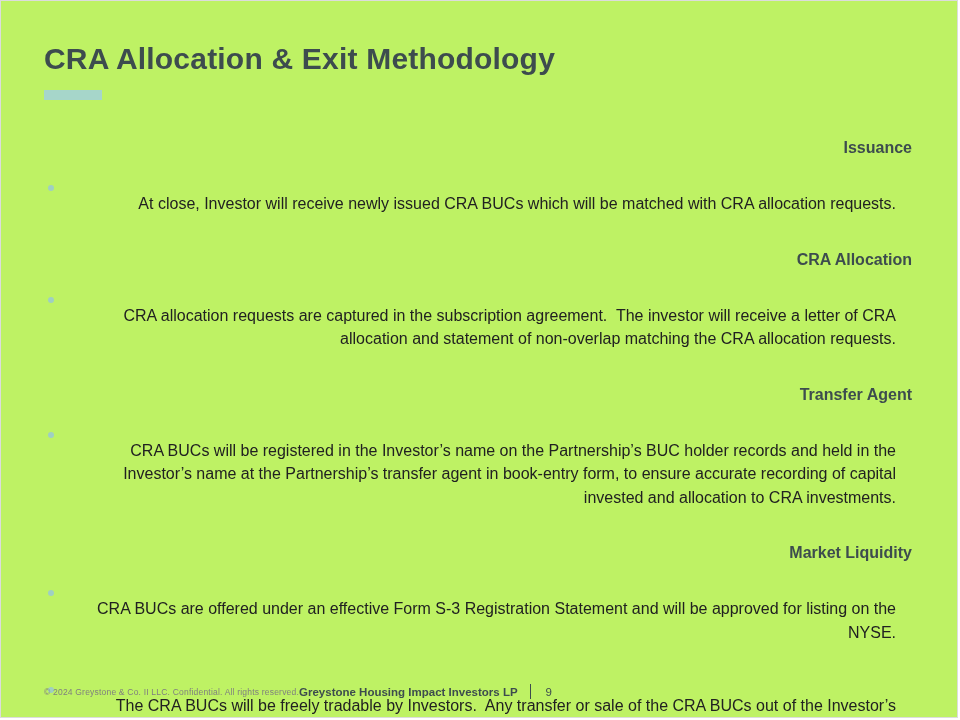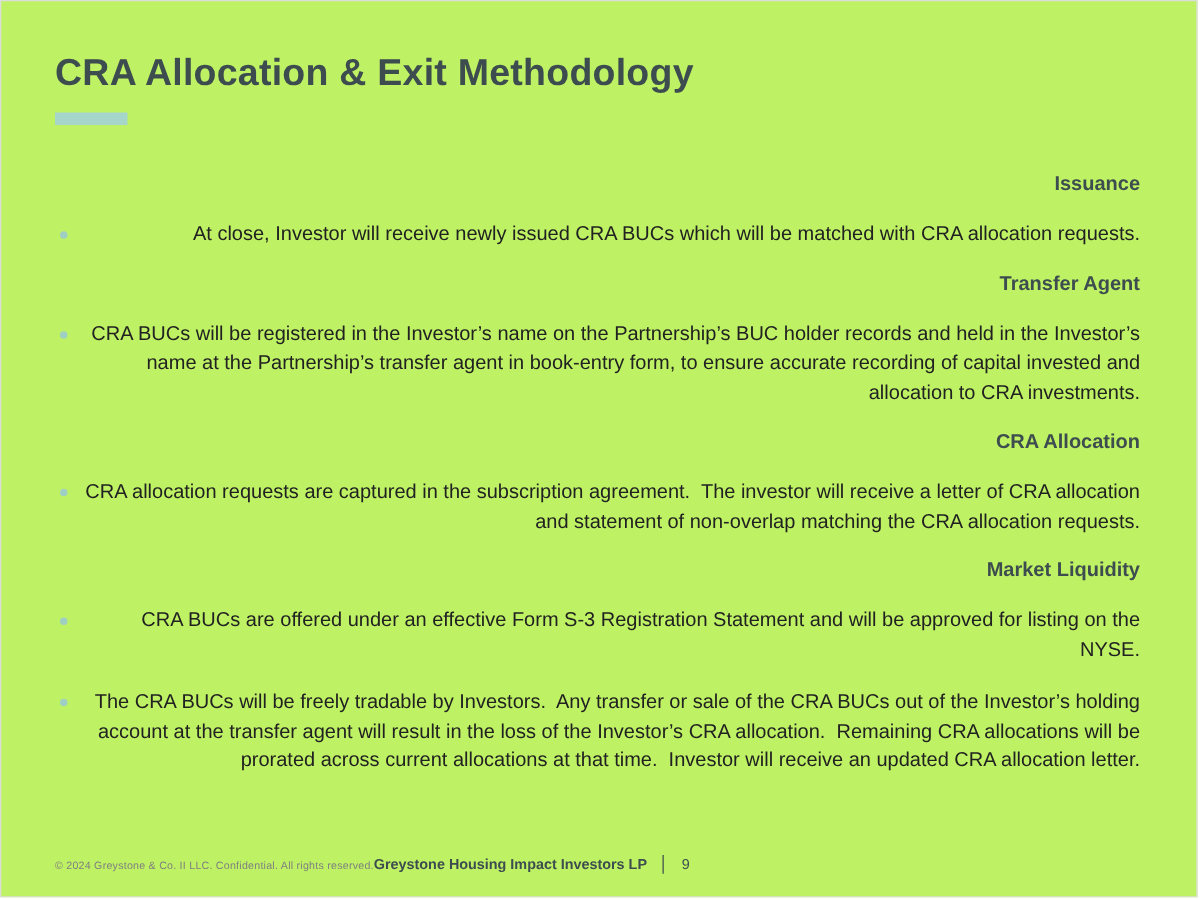--- a/index.html
+++ b/index.html
@@ -50,21 +50,21 @@
   }
   .bullet-dot {
     flex: 0 0 auto;
     width: 6px;
     height: 6px;
     border-radius: 50%;
     background: var(--bullet-color, #9fcfc3);
     margin: 9px 13px 0 4px;
   }
   .bullet-text {
-    margin: 0;
+    margin: 16px;
     flex: 1 1 auto;
     font-size: 16px;
     line-height: 23.5px;
     color: var(--body-color, #212121);
     white-space: pre-wrap;
   }
   .footer {
     position: absolute;
     left: 43px;
     right: 48px;
@@ -112,32 +112,32 @@
 
     <section>
       <h2 class="section-heading">Issuance</h2>
       <div class="bullet">
         <span class="bullet-dot"></span>
         <p class="bullet-text">At close, Investor will receive newly issued CRA BUCs which will be matched with CRA allocation requests.</p>
       </div>
     </section>
 
     <section>
+      <h2 class="section-heading">CRA Allocation</h2>
+      <div class="bullet">
+        <span class="bullet-dot"></span>
+        <p class="bullet-text">CRA allocation requests are captured in the subscription agreement.  The investor will receive a letter of CRA allocation and statement of non-overlap matching the CRA allocation requests.</p>
+      </div>
+    </section>
+
+    <section>
       <h2 class="section-heading">Transfer Agent</h2>
       <div class="bullet">
         <span class="bullet-dot"></span>
         <p class="bullet-text">CRA BUCs will be registered in the Investor’s name on the Partnership’s BUC holder records and held in the Investor’s name at the Partnership’s transfer agent in book-entry form, to ensure accurate recording of capital invested and allocation to CRA investments.</p>
-      </div>
-    </section>
-
-    <section>
-      <h2 class="section-heading">CRA Allocation</h2>
-      <div class="bullet">
-        <span class="bullet-dot"></span>
-        <p class="bullet-text">CRA allocation requests are captured in the subscription agreement.  The investor will receive a letter of CRA allocation and statement of non-overlap matching the CRA allocation requests.</p>
       </div>
     </section>
 
     <section>
       <h2 class="section-heading">Market Liquidity</h2>
       <div class="bullet">
         <span class="bullet-dot"></span>
         <p class="bullet-text">CRA BUCs are offered under an effective Form S-3 Registration Statement and will be approved for listing on the NYSE.</p>
       </div>
       <div class="bullet">

